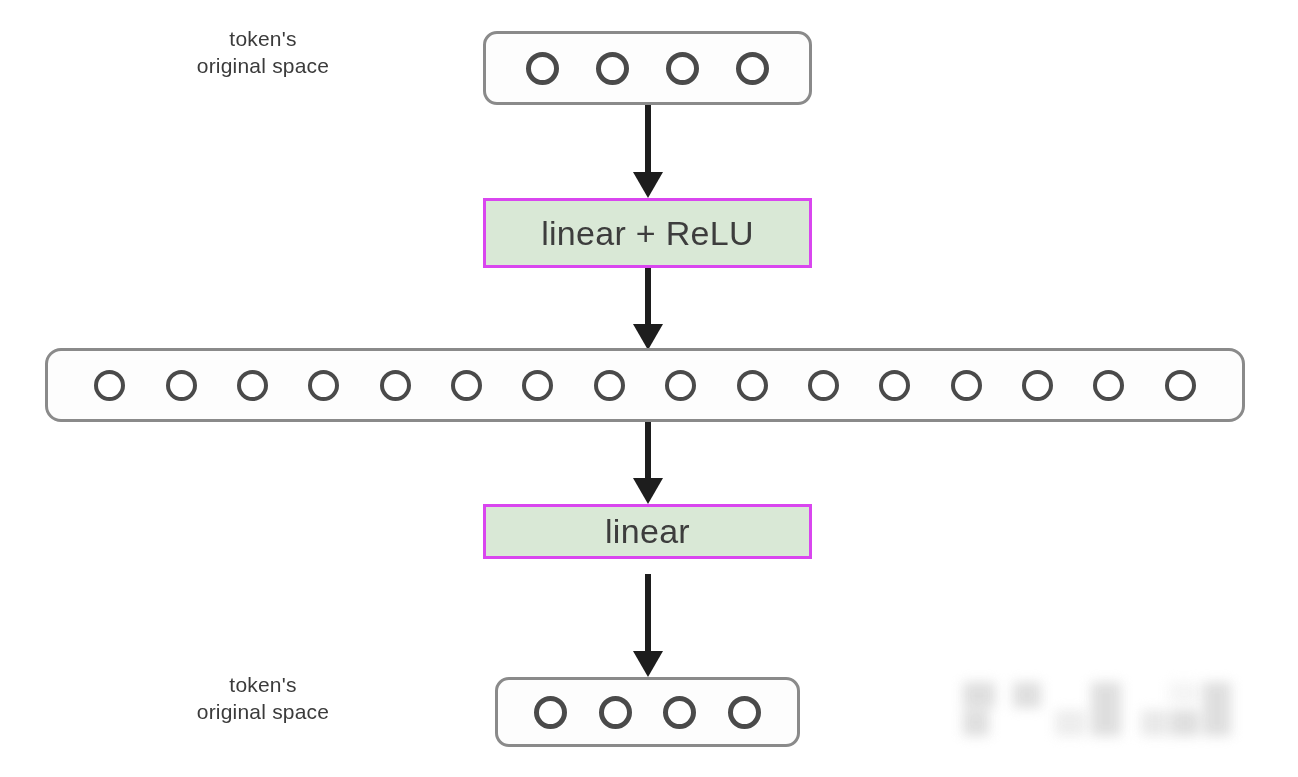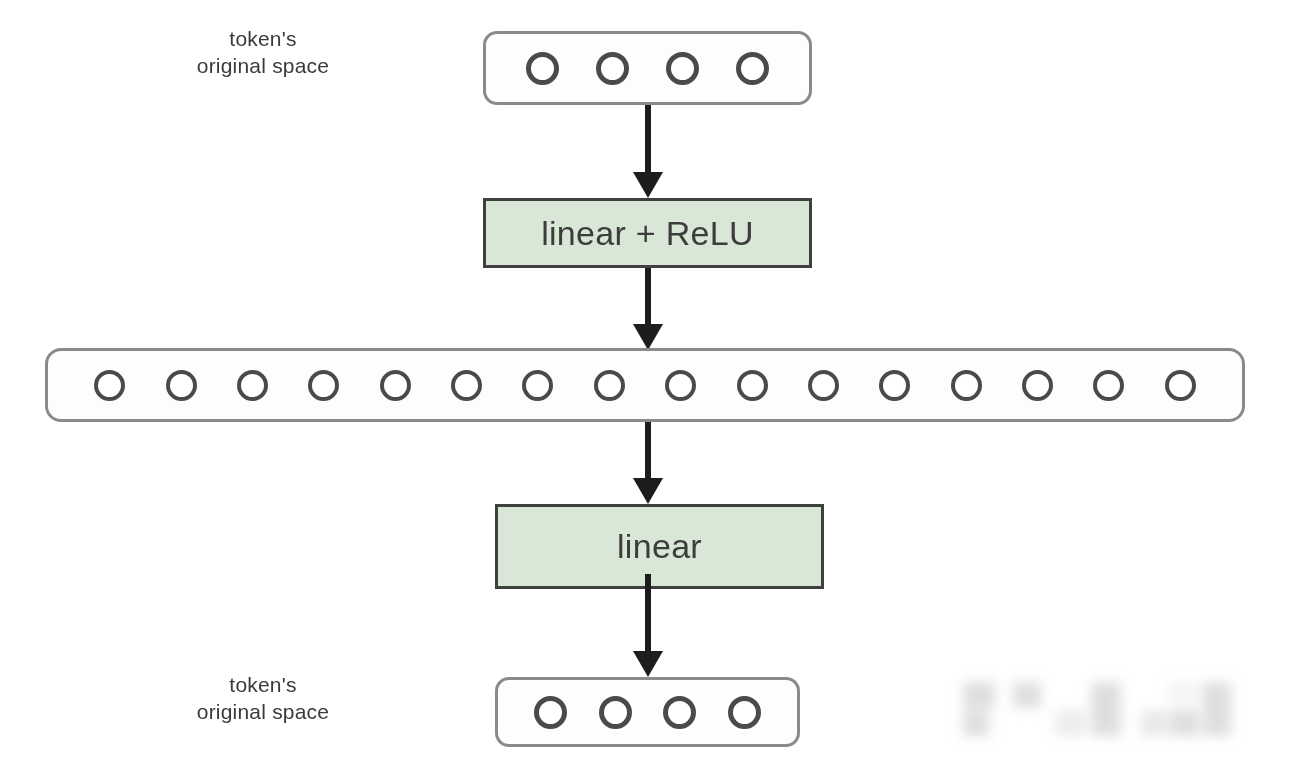--- a/index.html
+++ b/index.html
@@ -55,21 +55,21 @@
   .vec-box.wide .node {
     width: 31px;
     height: 31px;
     border-width: 4px;
   }
 
   
   .op-box {
     position: absolute;
     box-sizing: border-box;
-    border: 3px solid #404040;
+    border: 3px solid #d946ef;
     background: #d9e8d6;
     display: flex;
     align-items: center;
     justify-content: center;
     color: #3d3d3d;
     font-size: 34px;
     letter-spacing: 0.3px;
     font-family: "Liberation Sans", sans-serif;
   }
 
@@ -152,21 +152,21 @@
     <span class="node"></span>
     <span class="node"></span>
     <span class="node"></span>
   </div>
 
   <div class="arrow" style="left:648px; top:422px; height:82px;">
     <span class="shaft" style="height:56px;"></span>
     <span class="head" style="top:56px;"></span>
   </div>
 
-  <div class="op-box" style="left:483px; top:504px; width:329px; height:85px;margin-left:12px;">
+  <div class="op-box" style="left:483px; top:504px; width:329px; height:55px;">
     <span>linear</span>
   </div>
 
   <div class="arrow" style="left:648px; top:574px; height:103px;">
     <span class="shaft" style="height:77px;"></span>
     <span class="head" style="top:77px;"></span>
   </div>
 
   <div class="side-label" style="left:118px; top:672px; width:290px;">token's
 original space</div>

